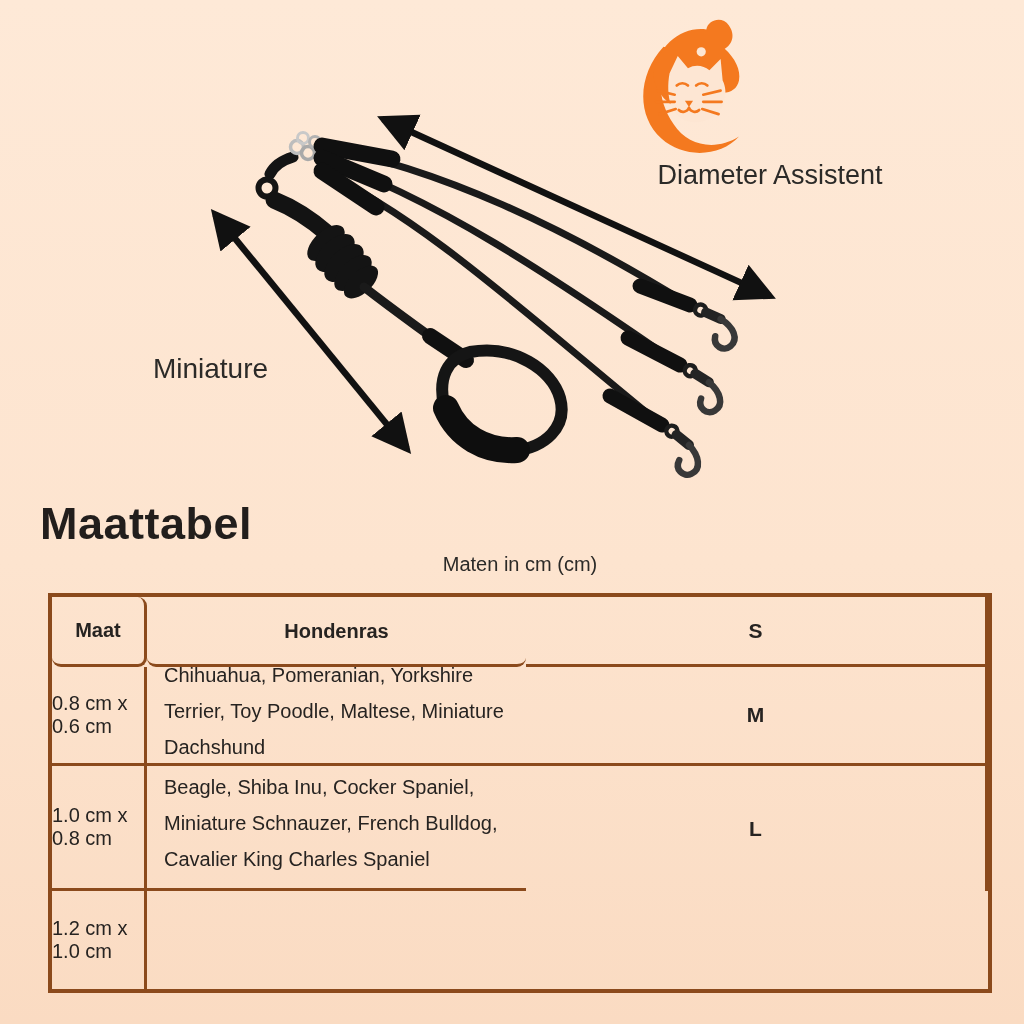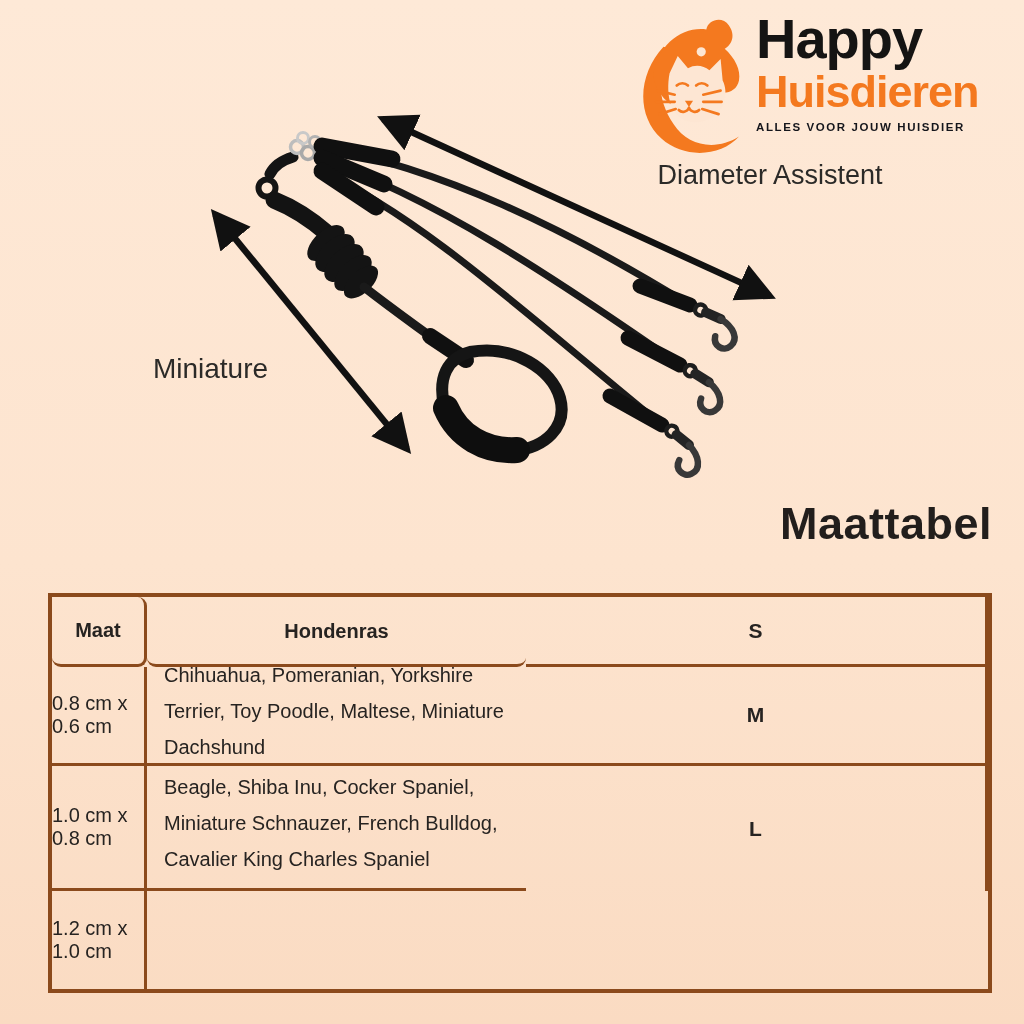--- a/index.html
+++ b/index.html
@@ -18,21 +18,21 @@
 
   
   .lbl{position:absolute;color:#2b2a28;}
   .lbl-diameter{left:630px;top:160px;width:280px;text-align:center;font-size:27px;}
   .lbl-hoofdkabel{left:118px;top:353px;width:185px;text-align:center;font-size:28px;}
 
   
   .diagram-svg{position:absolute;left:0;top:0;width:1024px;height:1024px;}
 
   
-  .chart-title{position:absolute;left:48px;top:498px;width:944px;text-align:right;
+  .chart-title{position:absolute;left:40px;top:498px;width:944px;text-align:left;
                font-size:45px;font-weight:bold;color:#221e1c;letter-spacing:0.5px;}
   .chart-subtitle{position:absolute;left:48px;top:553px;width:944px;text-align:center;
                font-size:20px;color:#2b2a28;}
   .sizetable{position:absolute;left:48px;top:593px;width:944px;height:400px;
              box-sizing:border-box;border:4px solid #8B4A1C;
              display:grid;grid-template-columns:95px 379px 1fr;
              grid-template-rows:70px 99px 125px 1fr;}
   .cell{box-sizing:border-box;border-right:3px solid #8B4A1C;border-bottom:3px solid #8B4A1C;
         display:flex;align-items:center;justify-content:center;
         color:#262321;font-size:20px;}
@@ -131,31 +131,27 @@
         <path d="M73,83 L90,79"></path>
         <path d="M73,90 L91,90"></path>
         <path d="M72,97 L88,102"></path>
         <path d="M59,96 C57,100 52,101 49,98"></path>
         <path d="M59,96 C61,100 66,101 69,98"></path>
         <path d="M47,74 C50,71 55,71 58,74"></path>
         <path d="M66,74 C69,71 74,71 77,74"></path>
       </g>
       <path d="M55,89 L63,89 L59,95 Z" fill="#F4791F"></path>
     </svg>
-    <div class="logo-text">
-      <div class="logo-happy">Happy</div>
-      <div class="logo-huisdieren">Huisdieren</div>
-      <div class="logo-tagline">ALLES VOOR JOUW HUISDIER</div>
-    </div>
   </div>
 
   <div class="lbl lbl-diameter">Diameter Assistent</div>
   <div class="lbl lbl-hoofdkabel">Miniature</div>
 
   <div class="chart-title">Maattabel</div>
+  <div class="chart-subtitle">Maten in cm (cm)</div>
 
   <div class="sizetable">
 
     <div class="cell head">Maat</div>
     <div class="cell head last-col">Hondenras</div>
 
     <div class="cell maat">S</div>
     <div class="cell">0.8 cm x 0.6 cm</div>
     <div class="cell last-col">Chihuahua, Pomeranian, Yorkshire Terrier, Toy Poodle, Maltese, Miniature Dachshund</div>
 

